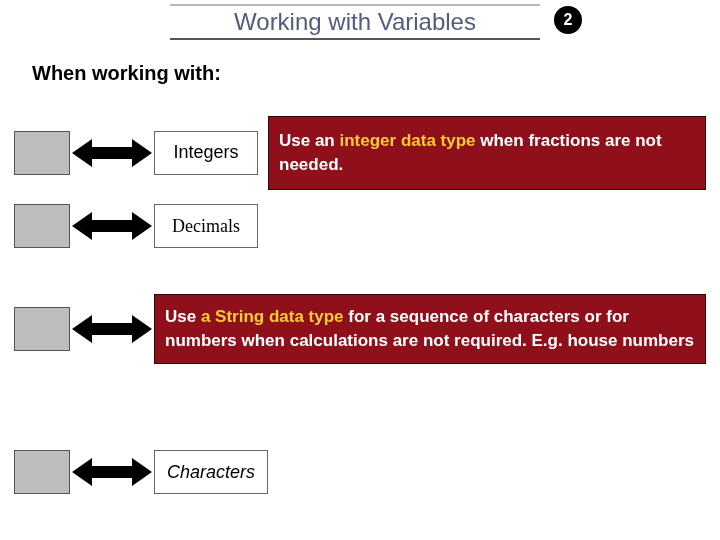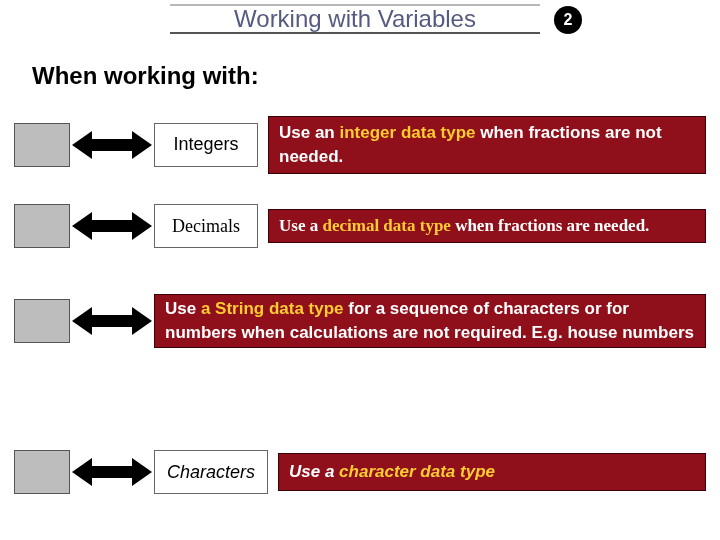--- a/index.html
+++ b/index.html
@@ -9,21 +9,21 @@
     background: #fff;
     font-family: Verdana, Geneva, sans-serif;
     position: relative;
     overflow: hidden;
   }
   .title-bar {
     position: absolute;
     top: 4px;
     left: 170px;
     width: 370px;
-    height: 30px;
+    height: 36px;
     border-top: 2px solid #b8b8b8;
     border-bottom: 2px solid #555;
     display: flex;
     align-items: center;
     justify-content: center;
     font-family: Verdana, sans-serif;
     font-size: 24px;
     color: #555a80;
   }
   .page-badge {
@@ -38,21 +38,21 @@
     display: flex;
     align-items: center;
     justify-content: center;
     font-size: 16px;
     font-weight: bold;
   }
   .subtitle {
     position: absolute;
     top: 62px;
     left: 32px;
-    font-size: 24px;
+    font-size: 20px;
     font-weight: bold;
     color: #000;
   }
   .row {
     position: absolute;
     left: 14px;
     width: 692px;
     display: flex;
     align-items: center;
   }
@@ -88,26 +88,26 @@
     margin-right: 10px;
     flex: 0 0 auto;
   }
   .desc-box {
     flex: 1 1 auto;
     background: #8f0f1a;
     border: 1px solid #3a0008;
     color: #fff;
     font-size: 17px;
     font-weight: bold;
-    padding: 4px 10px;
+    padding: 12px 10px;
     line-height: 1.4;
   }
   .desc-box .hl { color: #ffcc33; }
   .desc-thin { padding: 6px 10px; }
-  .desc-tall { padding: 2px 10px; }
+  .desc-tall { padding: 10px 10px; }
 </style>
 </head>
 <body>
 
 <div class="title-bar">
   <span>Working with Variables</span>
 </div>
 <div class="page-badge">
   <span>2</span>
 </div>
@@ -131,23 +131,20 @@
 <div class="row row-2">
   <div class="gray-box"></div>
   <div class="arrow">
     <svg width="80" height="28" viewBox="0 0 80 28">
       <polygon points="0,14 20,0 20,8 60,8 60,0 80,14 60,28 60,20 20,20 20,28" fill="#000"></polygon>
     </svg>
   </div>
   <div class="label-box">
     <span>Decimals</span>
   </div>
-  <div class="desc-box">
-    <span>Use a </span><span class="hl">decimal data type</span><span> when fractions are needed.</span>
-  </div>
 </div>
 
 <div class="row row-3">
   <div class="gray-box"></div>
   <div class="arrow">
     <svg width="80" height="28" viewBox="0 0 80 28">
       <polygon points="0,14 20,0 20,8 60,8 60,0 80,14 60,28 60,20 20,20 20,28" fill="#000"></polygon>
     </svg>
   </div>
   <div class="desc-box desc-tall">
@@ -158,16 +155,13 @@
 <div class="row row-4">
   <div class="gray-box"></div>
   <div class="arrow">
     <svg width="80" height="28" viewBox="0 0 80 28">
       <polygon points="0,14 20,0 20,8 60,8 60,0 80,14 60,28 60,20 20,20 20,28" fill="#000"></polygon>
     </svg>
   </div>
   <div class="label-box" style="width:114px">
     <span>Characters</span>
   </div>
-  <div class="desc-box desc-thin">
-    <span>Use a </span><span class="hl">character data type</span><span></span>
-  </div>
 </div>
 
 </body></html>

